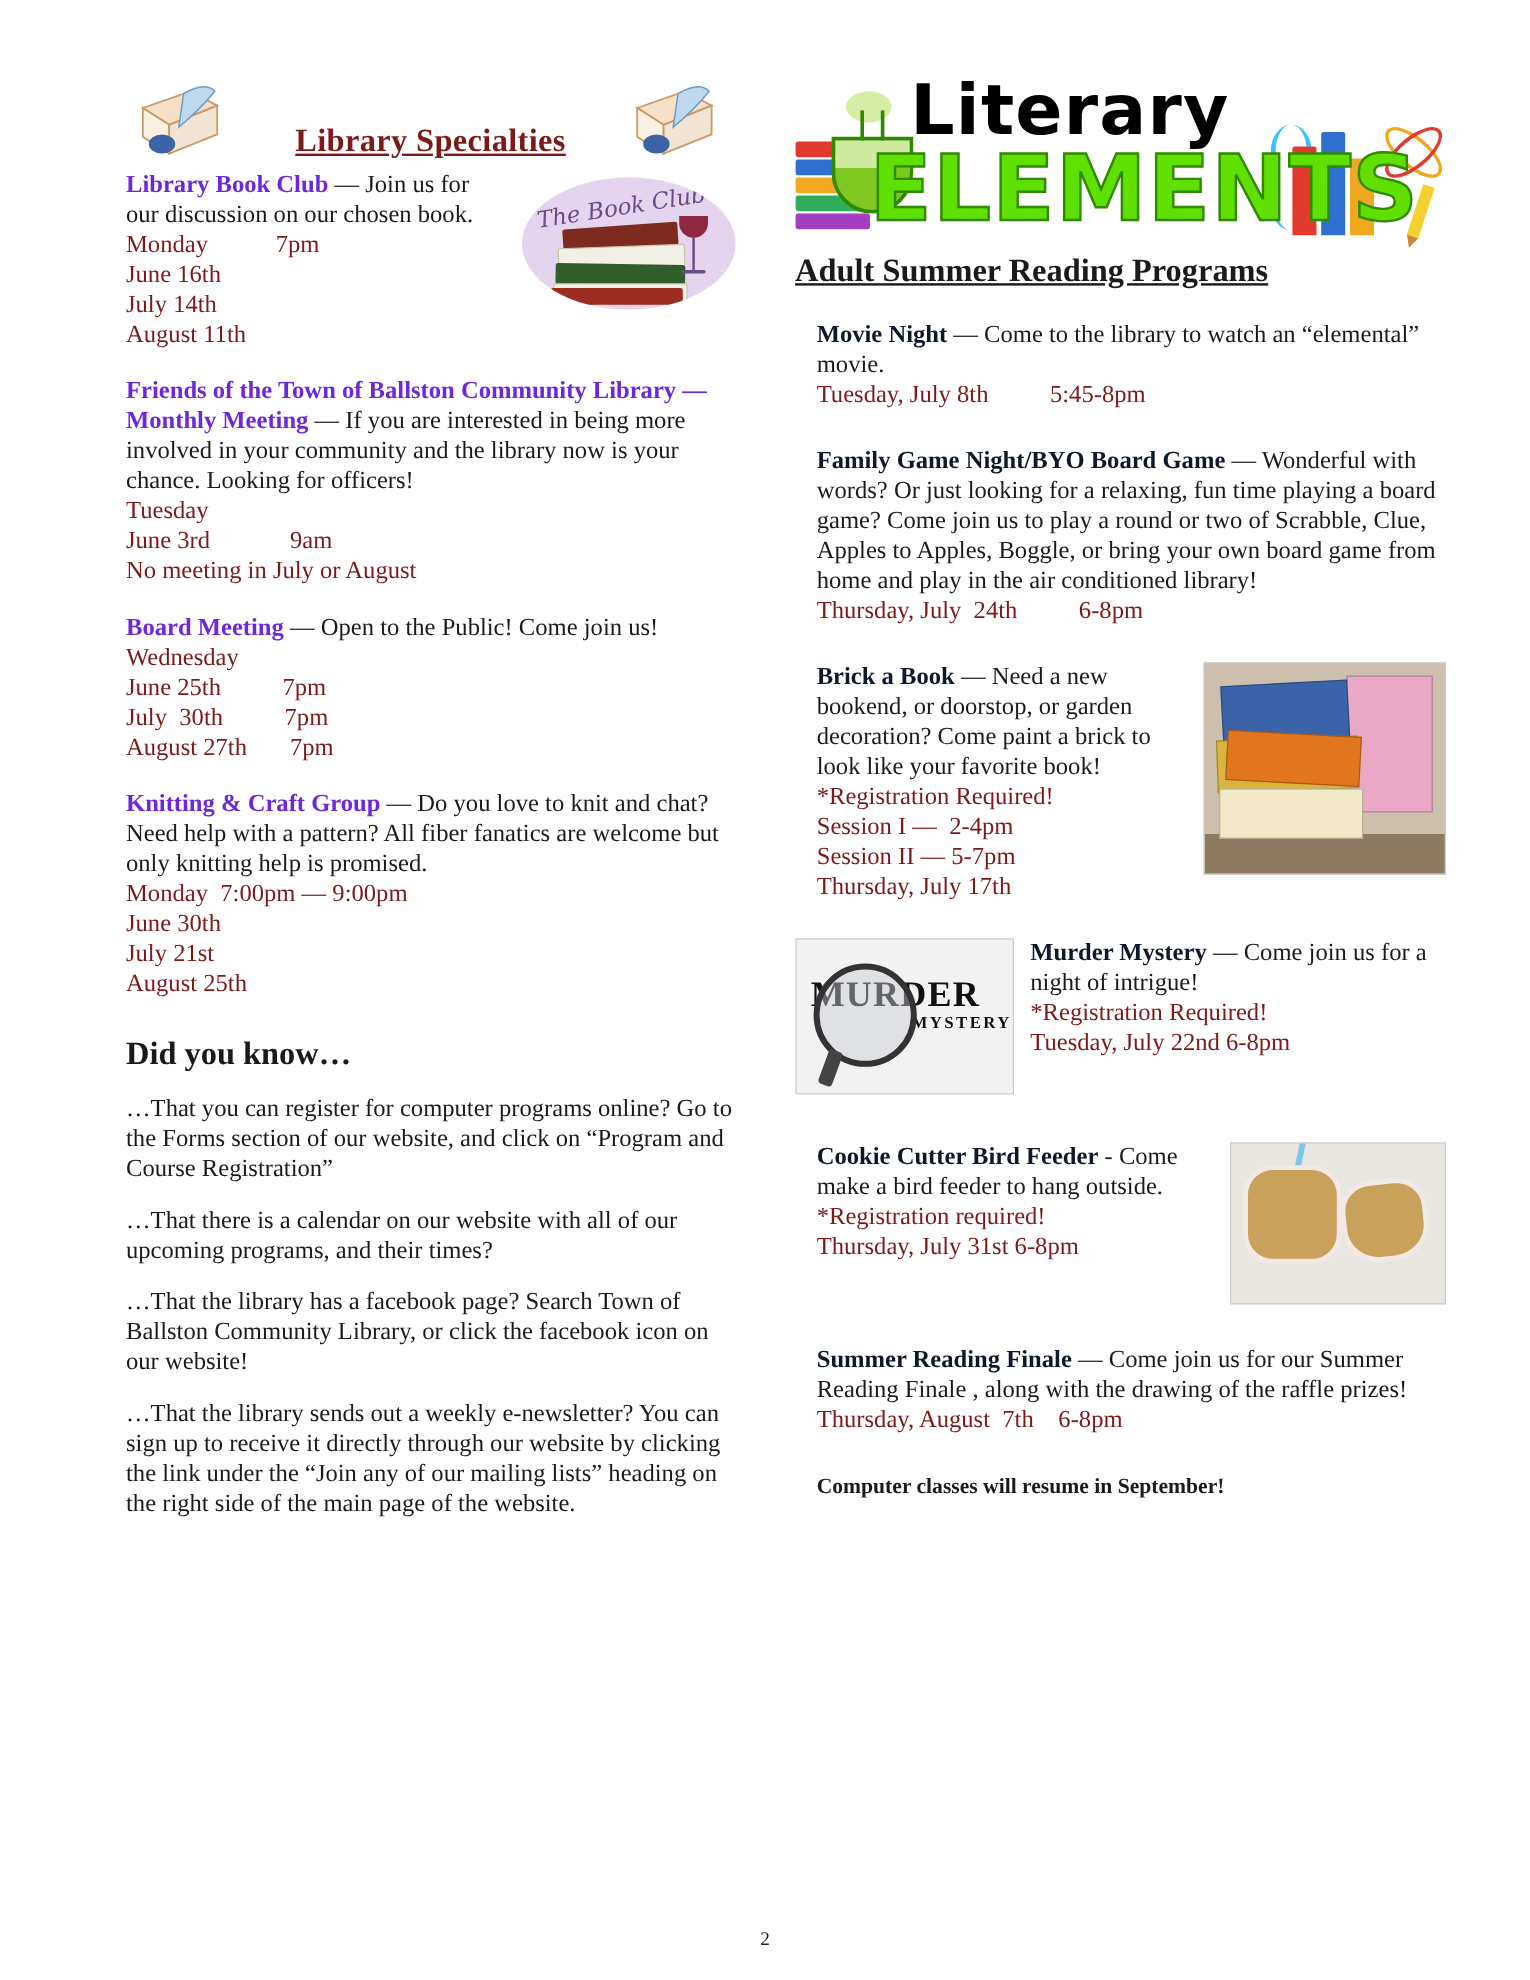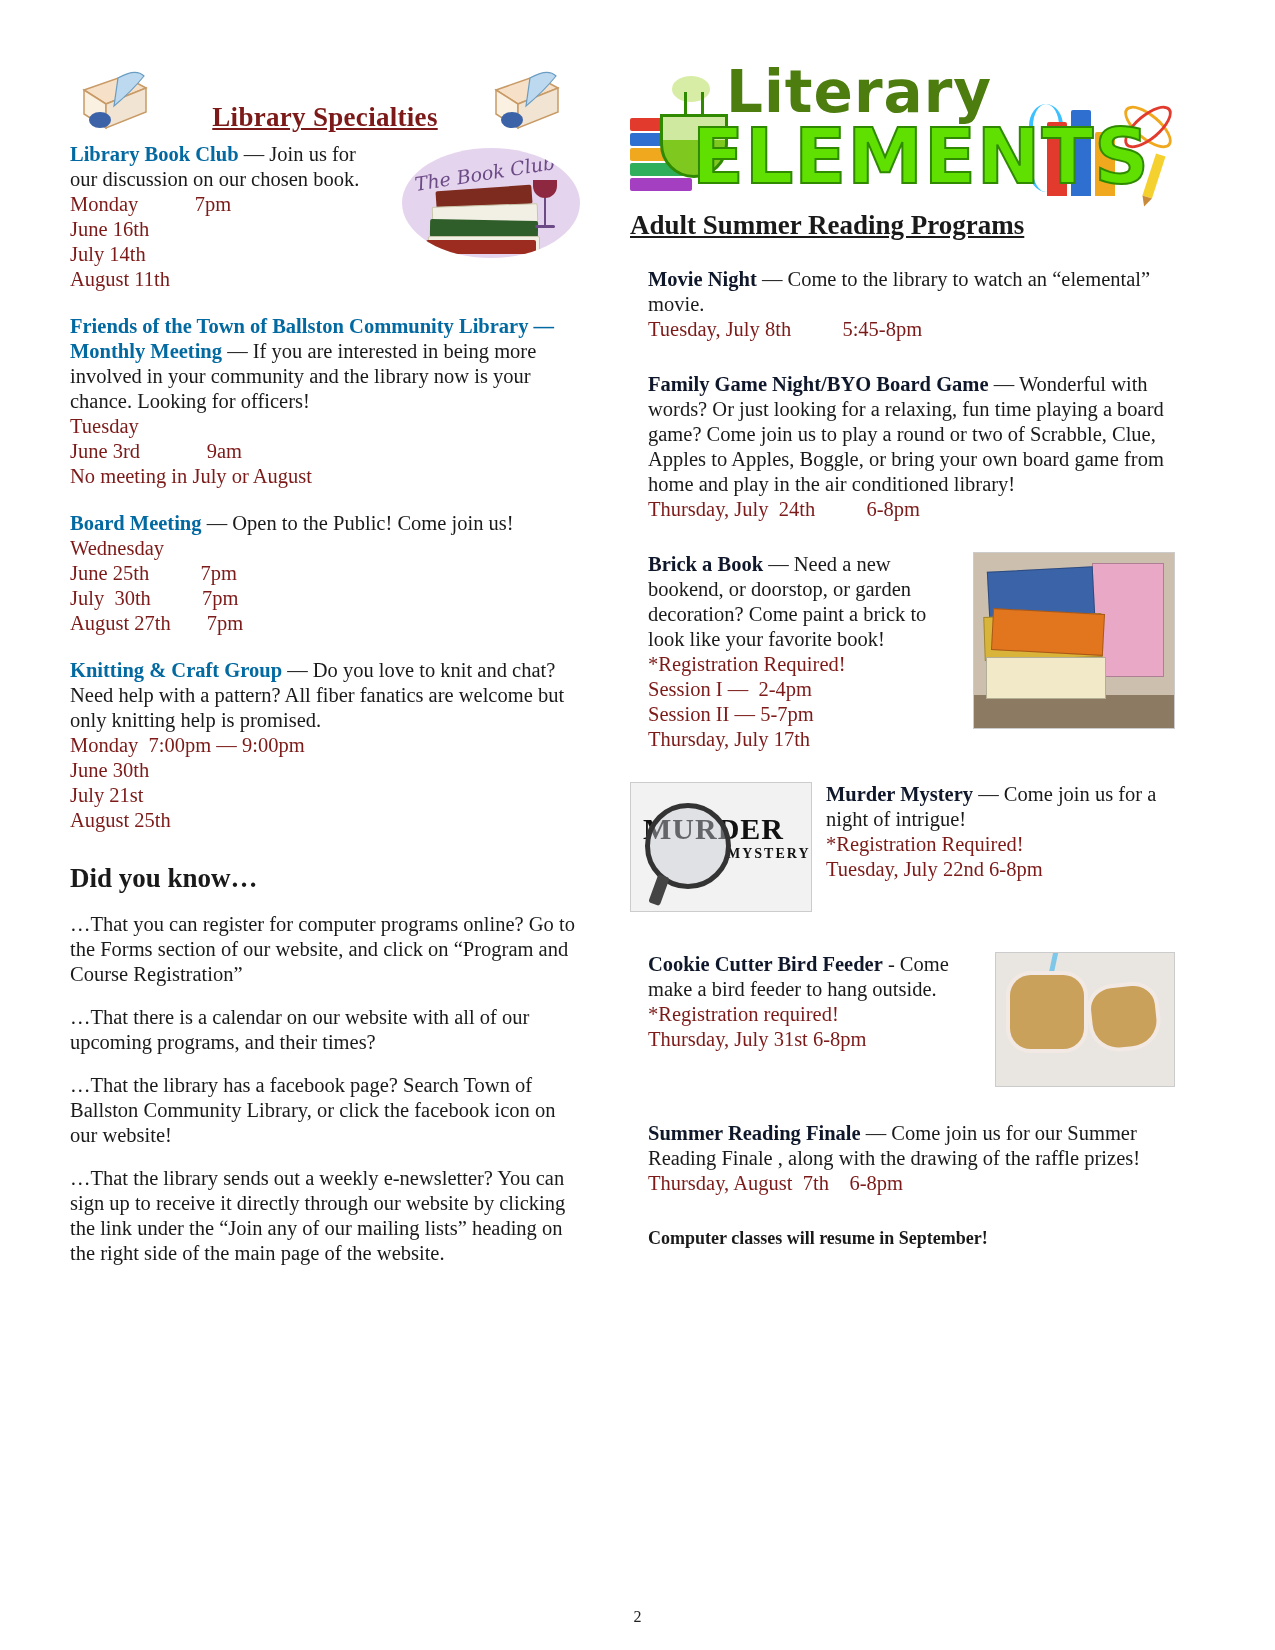--- a/index.html
+++ b/index.html
@@ -19,21 +19,21 @@
     width: 1275px;
     height: 1650px;
     box-sizing: border-box;
     padding: 60px 70px 40px 70px;
   }
   .cols {
     display: flex;
     gap: 50px;
     align-items: flex-start;
   }
-  .col-left { width: 510px; position: relative; }
+  .col-left { width: 510px; position: relative; margin-left: 35px; }
   .col-right { width: 545px; position: relative; }
 
   
   .specialties-head {
     position: relative;
     height: 80px;
     margin-bottom: 2px;
   }
   .specialties-title {
     text-align: center;
@@ -48,21 +48,21 @@
     position: absolute;
     width: 74px;
     height: 66px;
   }
   .quill.left { left: 8px; top: 10px; }
   .quill.right { left: 420px; top: 10px; }
 
   .entry { margin-bottom: 22px; }
   .lead {
     font-weight: bold;
-    color: #0369a1;
+    color: #6d28d9;
     font-size: 20.5px;
   }
   .body-text {
     font-size: 20.5px;
     line-height: 1.22;
     color: #1a1a1a;
   }
   .dates {
     font-weight: normal;
     color: #7b1a18;
@@ -149,21 +149,21 @@
     position: relative;
     height: 150px;
   }
   .logo-literary {
     position: absolute;
     left: 96px;
     top: -2px;
     font-family: "DejaVu Sans", sans-serif;
     font-weight: bold;
     font-size: 58px;
-    color: #4d7c0f;
+    color: #000000;
     letter-spacing: 1px;
   }
   .logo-elements {
     position: absolute;
     left: 62px;
     top: 52px;
     font-family: "DejaVu Sans", sans-serif;
     font-weight: bold;
     font-size: 76px;
     color: #5fe000;

